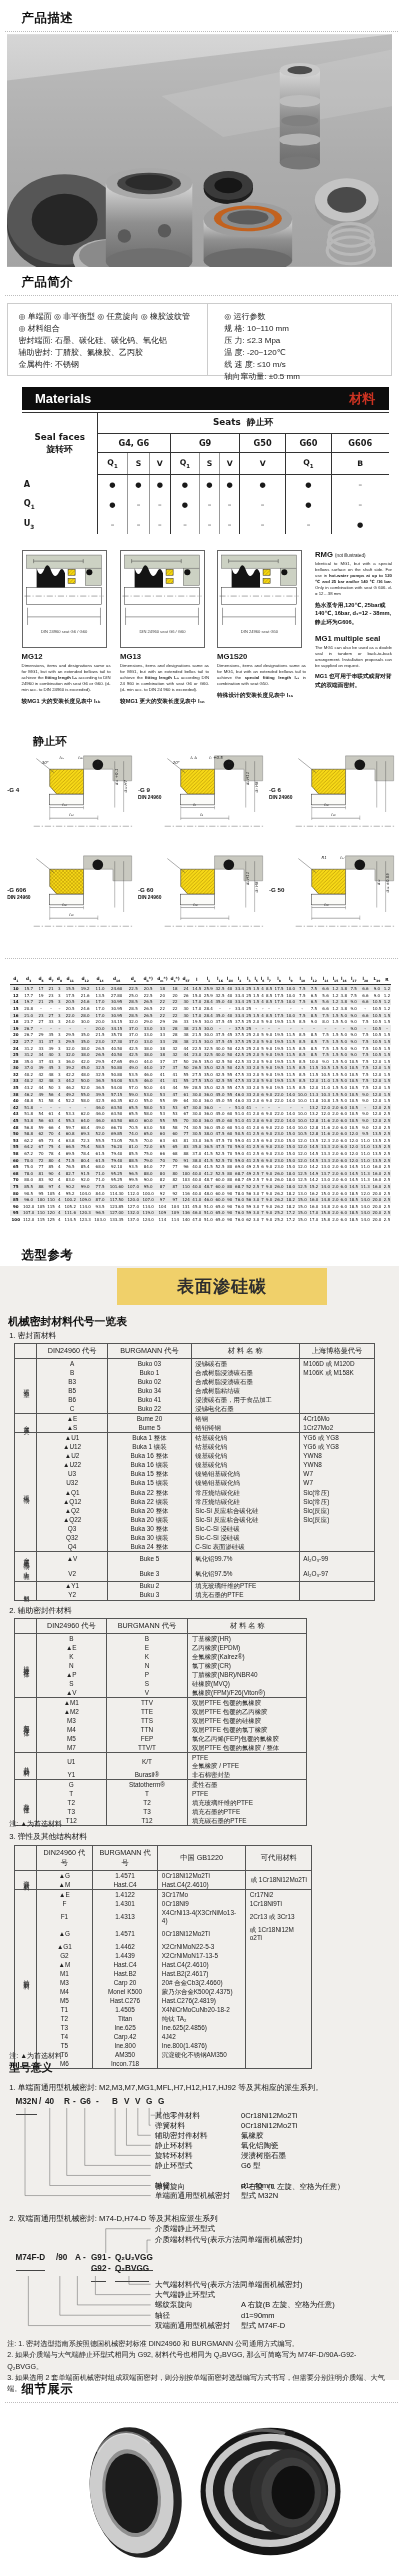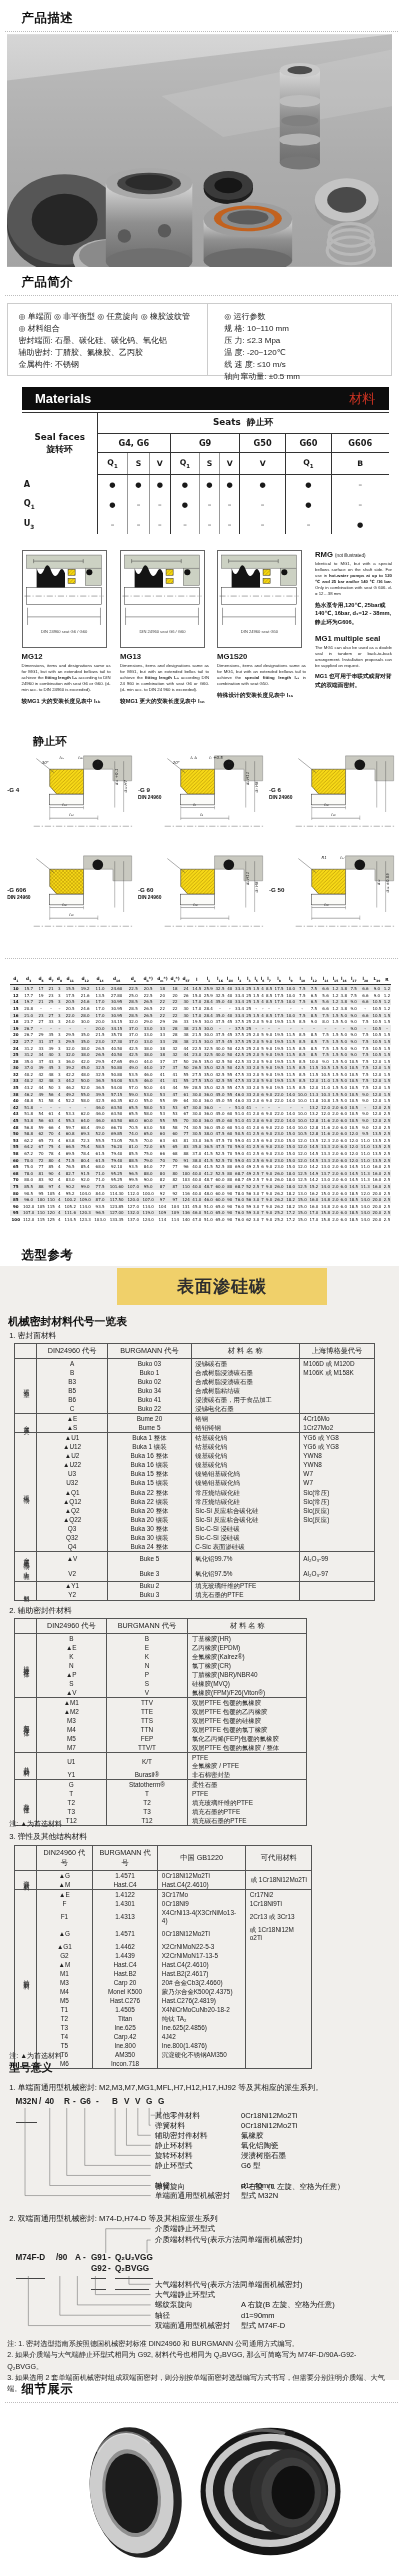--- a/index.html
+++ b/index.html
@@ -13,21 +13,21 @@
   .dotl{margin:3.6px 0 0 5.2px;border-top:1.5px dotted #bdbdbd;height:0;}
   
   .ibox{left:7.2px;width:385px;border:0.5px solid #ccc;display:flex;box-sizing:border-box;background:#fff;}
   .ibox .col{padding:7.2px 10.3px;font-size:8px;line-height:12px;color:#222;}
   .ibox .c1{width:52%;box-sizing:border-box;}
   .ibox .c2{width:48%;border-left:0.5px solid #ccc;box-sizing:border-box;padding-left:16px;}
   
   .mbar{left:21.6px;width:367px;height:23px;background:#0d0d0d;display:flex;align-items:center;
         justify-content:space-between;padding:0 13.4px;box-sizing:border-box;}
   .mbar .en{color:#fff;font-size:13px;font-weight:bold;}
-  .mbar .zh{font-size:13px;font-weight:normal;}
+  .mbar .zh{font-size:13px;font-weight:bold;}
   
   #compat{left:21.6px;width:367px;border-collapse:collapse;border-top:1px solid #333;}
   #compat th,#compat td{font-family:"DejaVu Sans",sans-serif;}
   #compat .fc{width:72px;text-align:center;font-size:8.8px;font-weight:600;border-right:0.5px solid #333;padding-left:2.1px;line-height:1.3;}
   #compat .seats{font-size:8.8px;font-weight:600;border-bottom:0.5px solid #333;height:17.5px;margin-left:46px;}
   #compat .grp{font-size:8.2px;font-weight:600;height:16.5px;border-bottom:0.5px solid #333;}
   #compat .sub{font-size:7.7px;font-weight:600;height:18.5px;border-bottom:1px solid #333;}
   #compat .gb{border-left:0.5px solid #333;}
   #compat .sl{border-left:0.5px solid #999;}
   #compat .face{font-size:8.2px;font-weight:600;border-right:0.5px solid #333;height:18px;padding-left:2.1px;}
@@ -63,21 +63,21 @@
   .gtab tr:last-child td{border-bottom:0.5px solid #555;}
   .gtab .gl{width:13.4px;border:0.5px solid #555;text-align:center;}
   .gtab .gl span{writing-mode:vertical-rl;text-orientation:upright;letter-spacing:1.5px;font-size:6px;color:#333;}
   .gtab .cd{text-align:center;white-space:nowrap;}
   .gtab .cm{text-align:center;}
   .gnote{position:absolute;left:9.3px;font-size:7px;color:#222;}
   .mtitle{position:absolute;left:9.3px;font-size:10.8px;font-weight:bold;}
   .mintro{position:absolute;left:9.3px;font-size:7.7px;color:#111;}
   .codeline{position:absolute;left:0;width:400px;height:11.3px;}
   .tok{position:absolute;top:0;font-size:8.2px;font-weight:bold;color:#222;}
-  .tok.u{border-bottom:0.5px solid #444;padding-bottom:16px;}
+  .tok.u{border-bottom:0.5px solid #444;padding-bottom:8px;}
   .fan{position:absolute;left:0;width:400px;}
   .fan svg{position:absolute;left:0;top:0;}
   .co{position:absolute;font-size:7.5px;color:#111;white-space:nowrap;}
   .co .col{display:inline-block;min-width:86px;}
   .co .cov{color:#111;}
   .notes{position:absolute;left:7.2px;width:386px;font-size:7.1px;line-height:11.3px;color:#222;}
   sub{font-size:70%;}
 </style>
 </head>
 <body>

